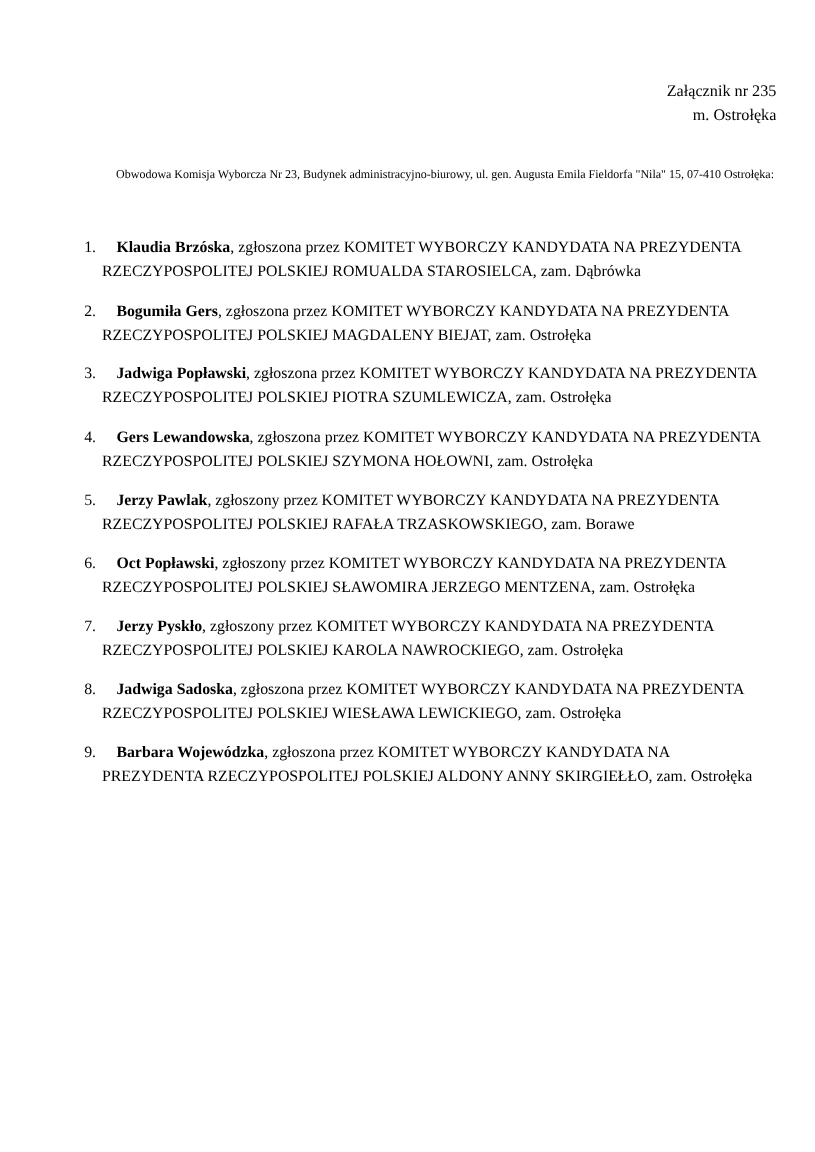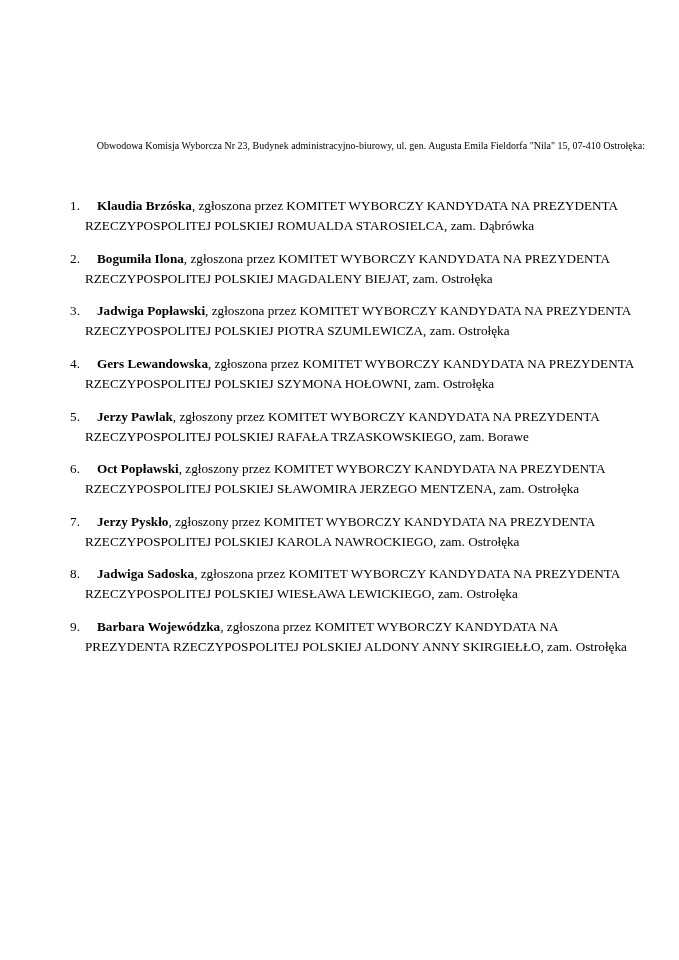--- a/index.html
+++ b/index.html
@@ -66,33 +66,37 @@
     font-weight: bold;
     margin-left: 12px;
   }
   .member-text { }
 </style>
 </head>
 <body>
 
 <div class="page">
 
+  <div class="header-block">
+    <span class="header-line">Załącznik nr 235</span>
+    <span class="header-line">m. Ostrołęka</span>
+  </div>
 
   <p class="intro">Obwodowa Komisja Wyborcza Nr 23, Budynek administracyjno-biurowy, ul. gen. Augusta Emila Fieldorfa "Nila" 15, 07-410 Ostrołęka:</p>
 
   <ol class="member-list">
 
     <li class="member-item">
       <span class="member-index">1.</span>
       <span class="member-name">Klaudia Brzóska</span><span class="member-text">, zgłoszona przez KOMITET WYBORCZY KANDYDATA NA PREZYDENTA RZECZYPOSPOLITEJ POLSKIEJ ROMUALDA STAROSIELCA, zam. Dąbrówka</span>
     </li>
 
     <li class="member-item">
       <span class="member-index">2.</span>
-      <span class="member-name">Bogumiła Ilona</span><span class="member-text">, zgłoszona przez KOMITET WYBORCZY KANDYDATA NA PREZYDENTA RZECZYPOSPOLITEJ POLSKIEJ MAGDALENY BIEJAT, zam. Ostrołęka</span>
+      <span class="member-name">Bogumiła Gers</span><span class="member-text">, zgłoszona przez KOMITET WYBORCZY KANDYDATA NA PREZYDENTA RZECZYPOSPOLITEJ POLSKIEJ MAGDALENY BIEJAT, zam. Ostrołęka</span>
     </li>
 
     <li class="member-item">
       <span class="member-index">3.</span>
       <span class="member-name">Jadwiga Popławski</span><span class="member-text">, zgłoszona przez KOMITET WYBORCZY KANDYDATA NA PREZYDENTA RZECZYPOSPOLITEJ POLSKIEJ PIOTRA SZUMLEWICZA, zam. Ostrołęka</span>
     </li>
 
     <li class="member-item">
       <span class="member-index">4.</span>
       <span class="member-name">Gers Lewandowska</span><span class="member-text">, zgłoszona przez KOMITET WYBORCZY KANDYDATA NA PREZYDENTA RZECZYPOSPOLITEJ POLSKIEJ SZYMONA HOŁOWNI, zam. Ostrołęka</span>

